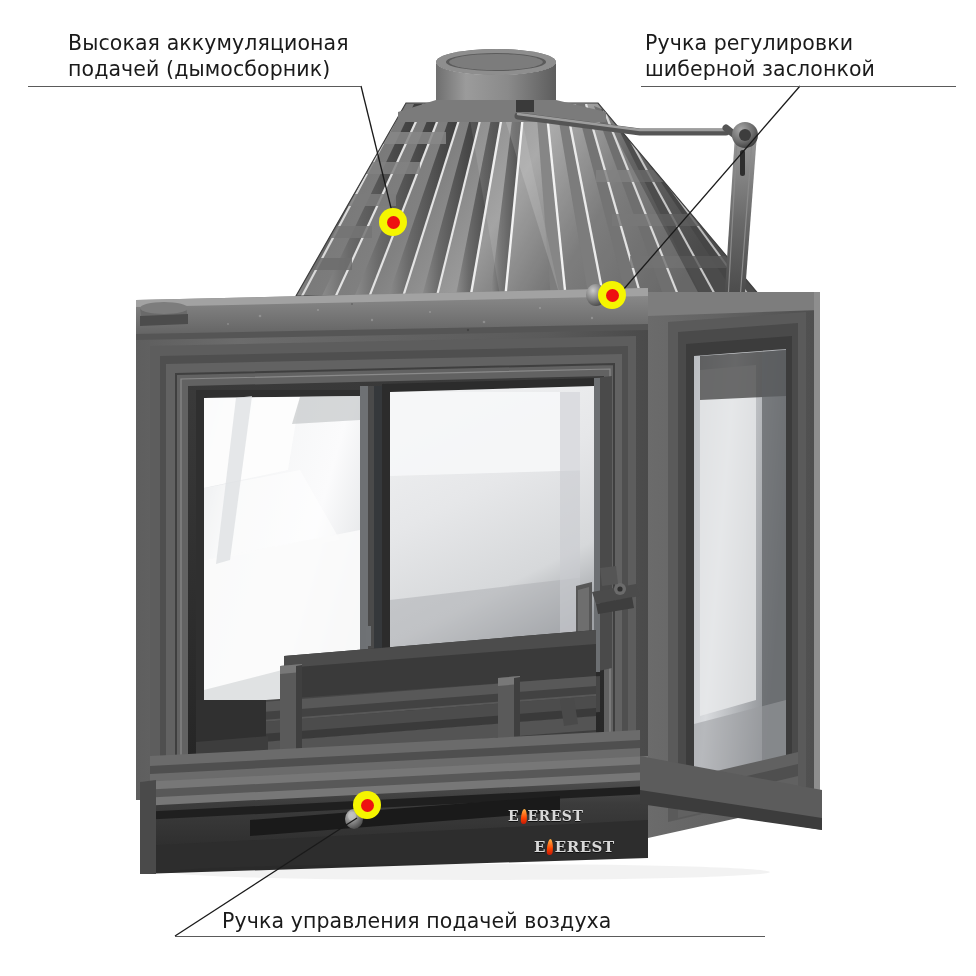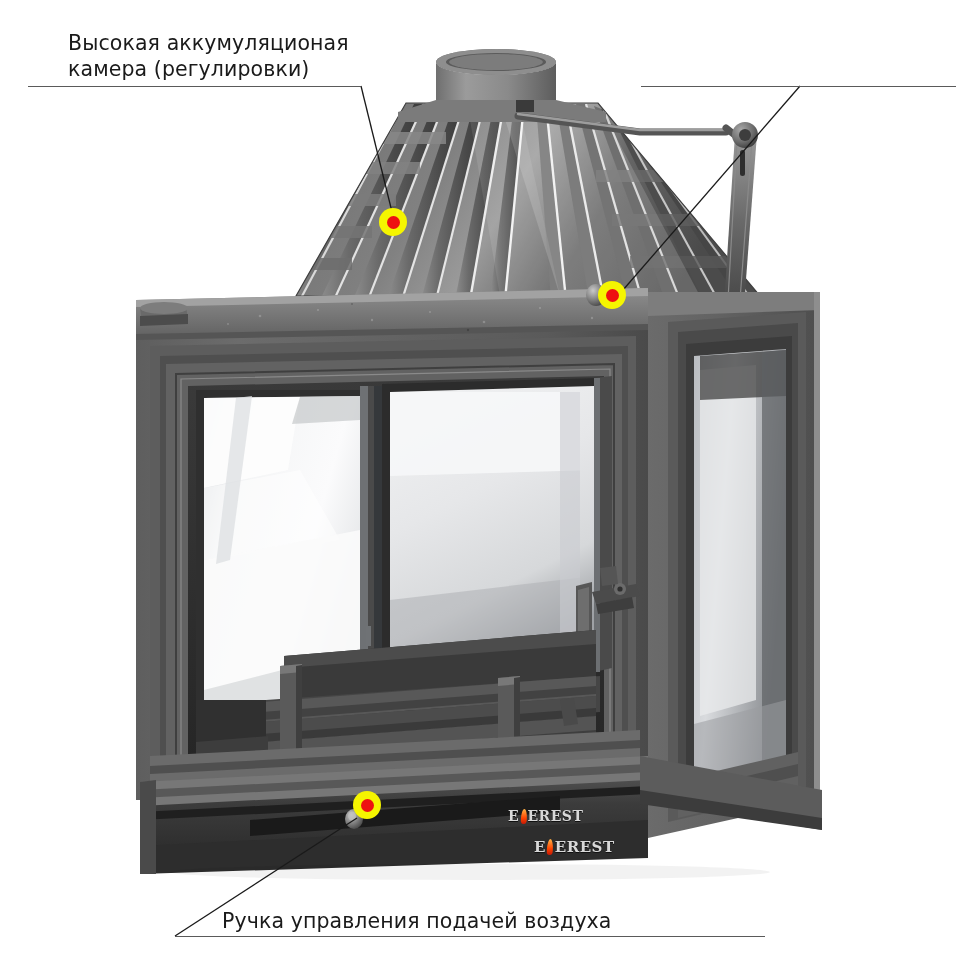--- a/index.html
+++ b/index.html
@@ -389,21 +389,23 @@
     <line x1="361" y1="86" x2="393" y2="216" stroke="#1a1a1a" stroke-width="1.3"></line>
     <line x1="800" y1="86" x2="623" y2="290" stroke="#1a1a1a" stroke-width="1.3"></line>
     <line x1="175" y1="936" x2="357" y2="818" stroke="#1a1a1a" stroke-width="1.3"></line>
   </svg>
 
   <div class="rule" style="left:28px;top:86px;width:333px;"></div>
   <div class="rule" style="left:641px;top:86px;width:315px;"></div>
   <div class="rule" style="left:175px;top:936px;width:590px;"></div>
 
   <div class="callout c-left">Высокая аккумуляционая
-камера (регулировки)</div>
+подачей (дымосборник)</div>
+  <div class="callout c-right">Ручка регулировки
+шиберной заслонкой</div>
   <div class="callout c-bot">Ручка управления подачей воздуха</div>
 
   <div class="marker" style="left:379px;top:208px;">
     <i></i>
   </div>
   <div class="marker" style="left:598px;top:281px;">
     <i></i>
   </div>
   <div class="marker" style="left:353px;top:791px;">
     <i></i>

